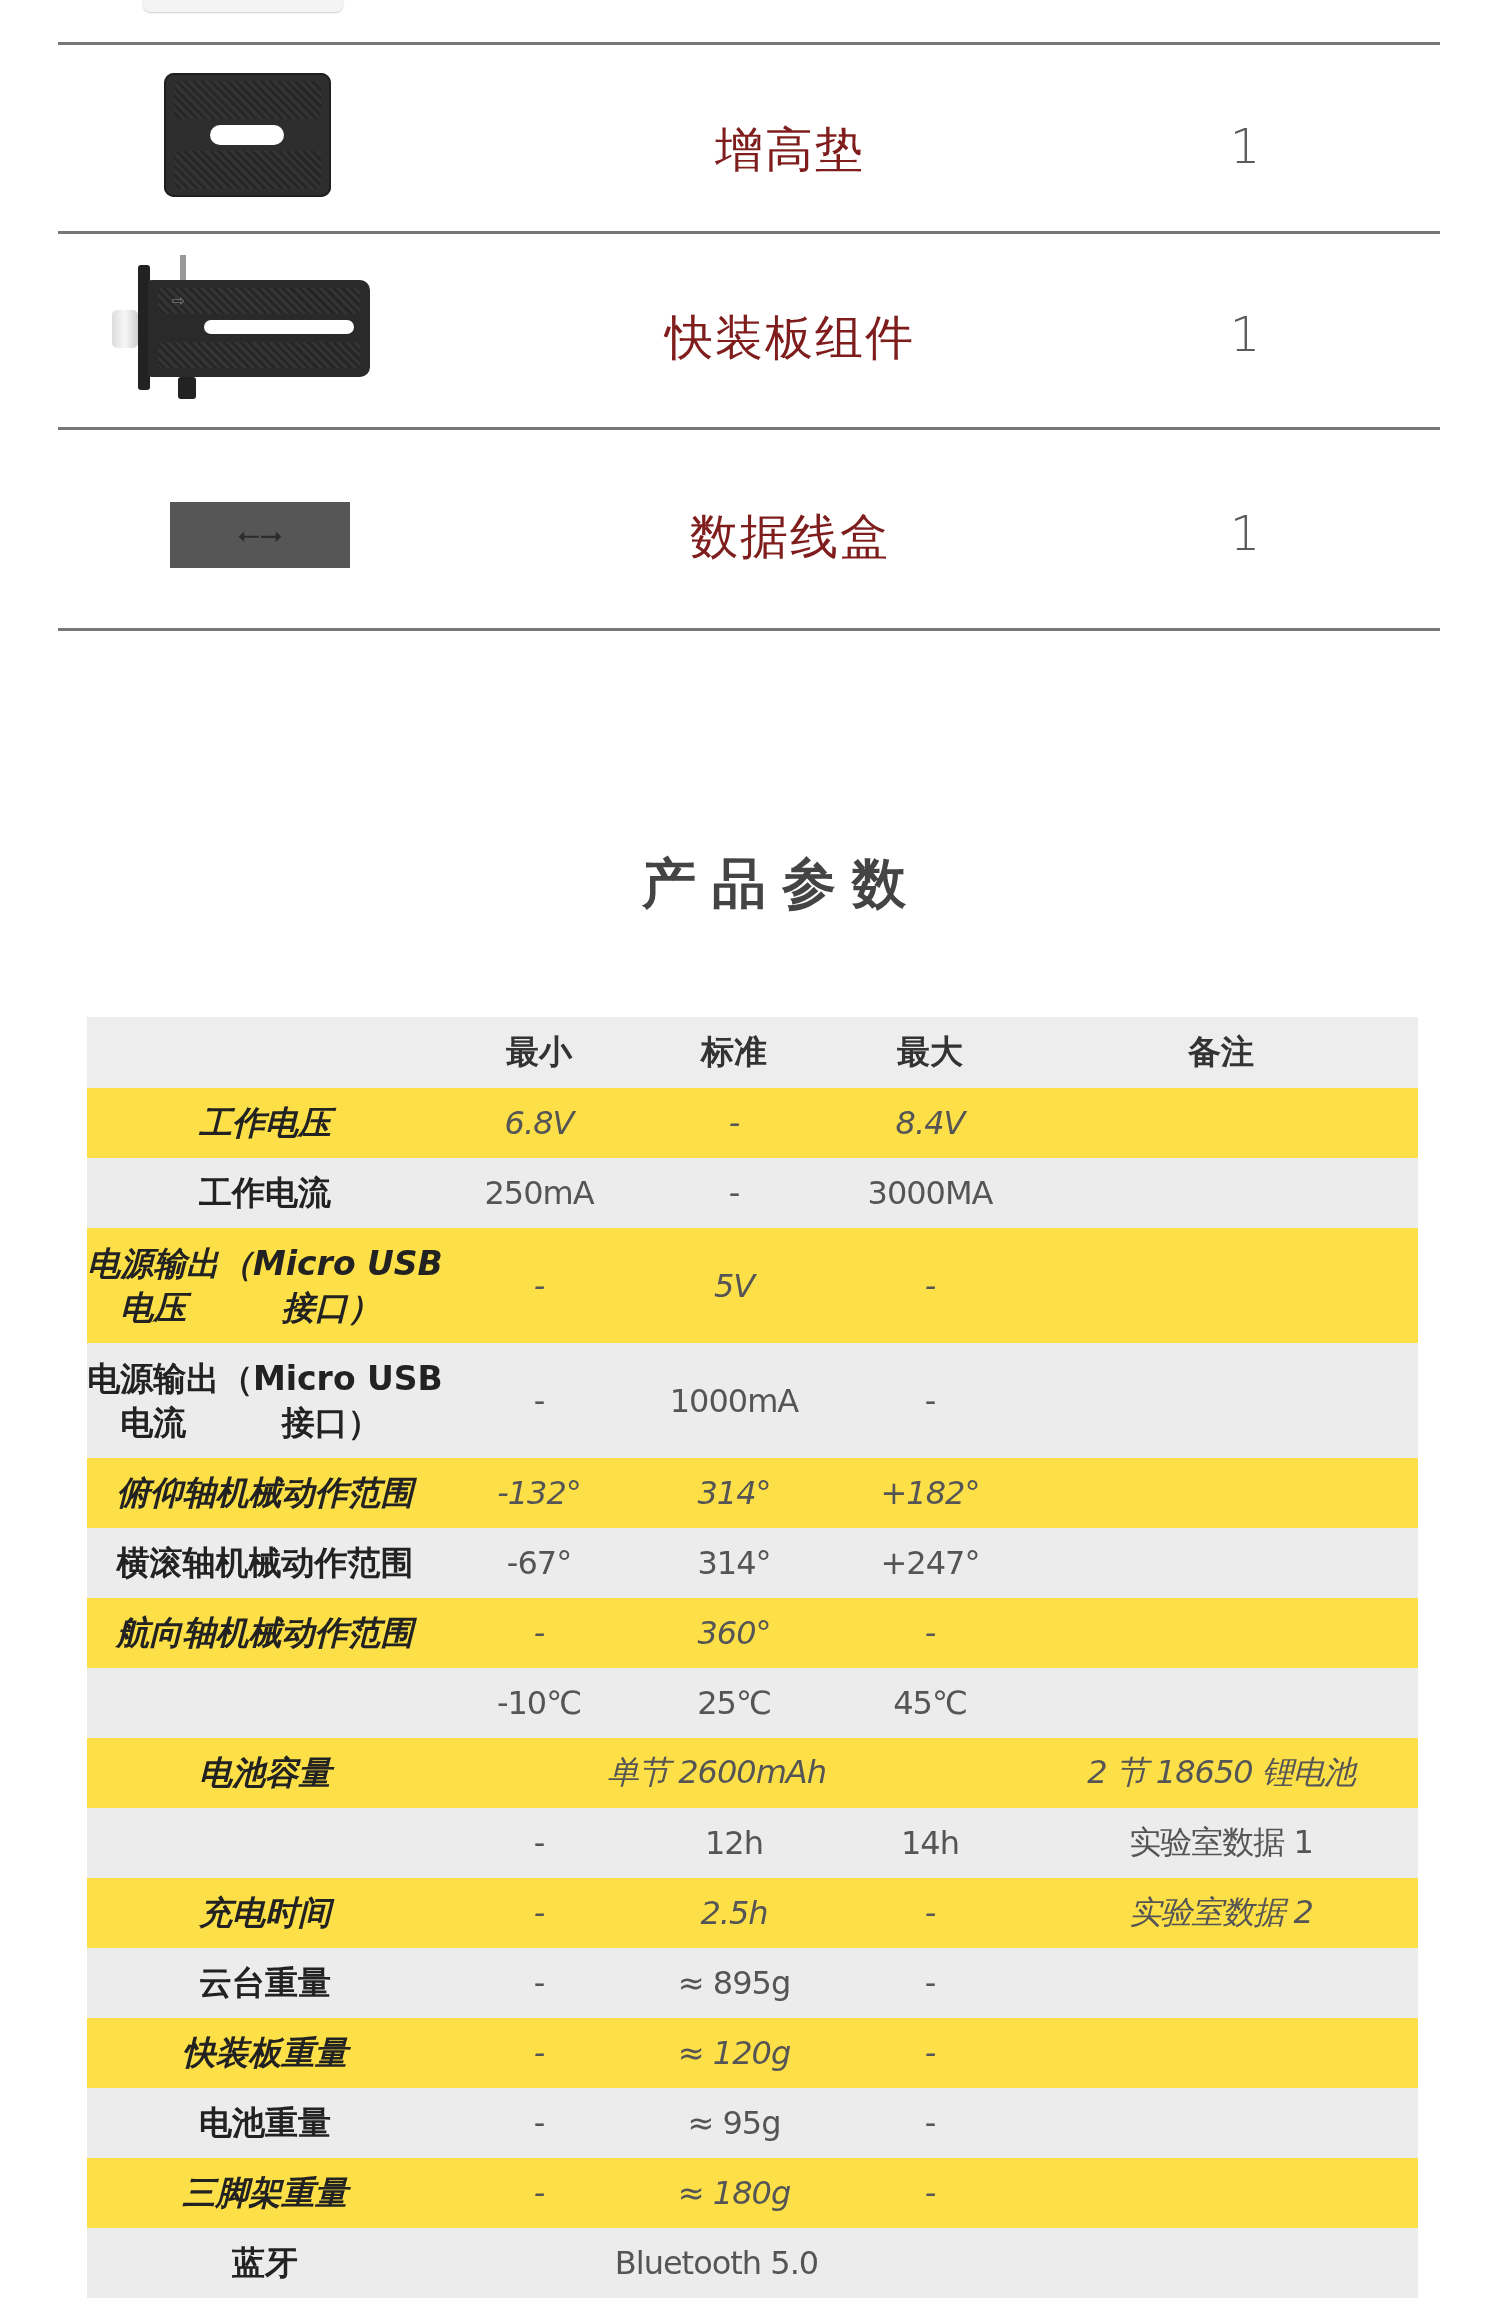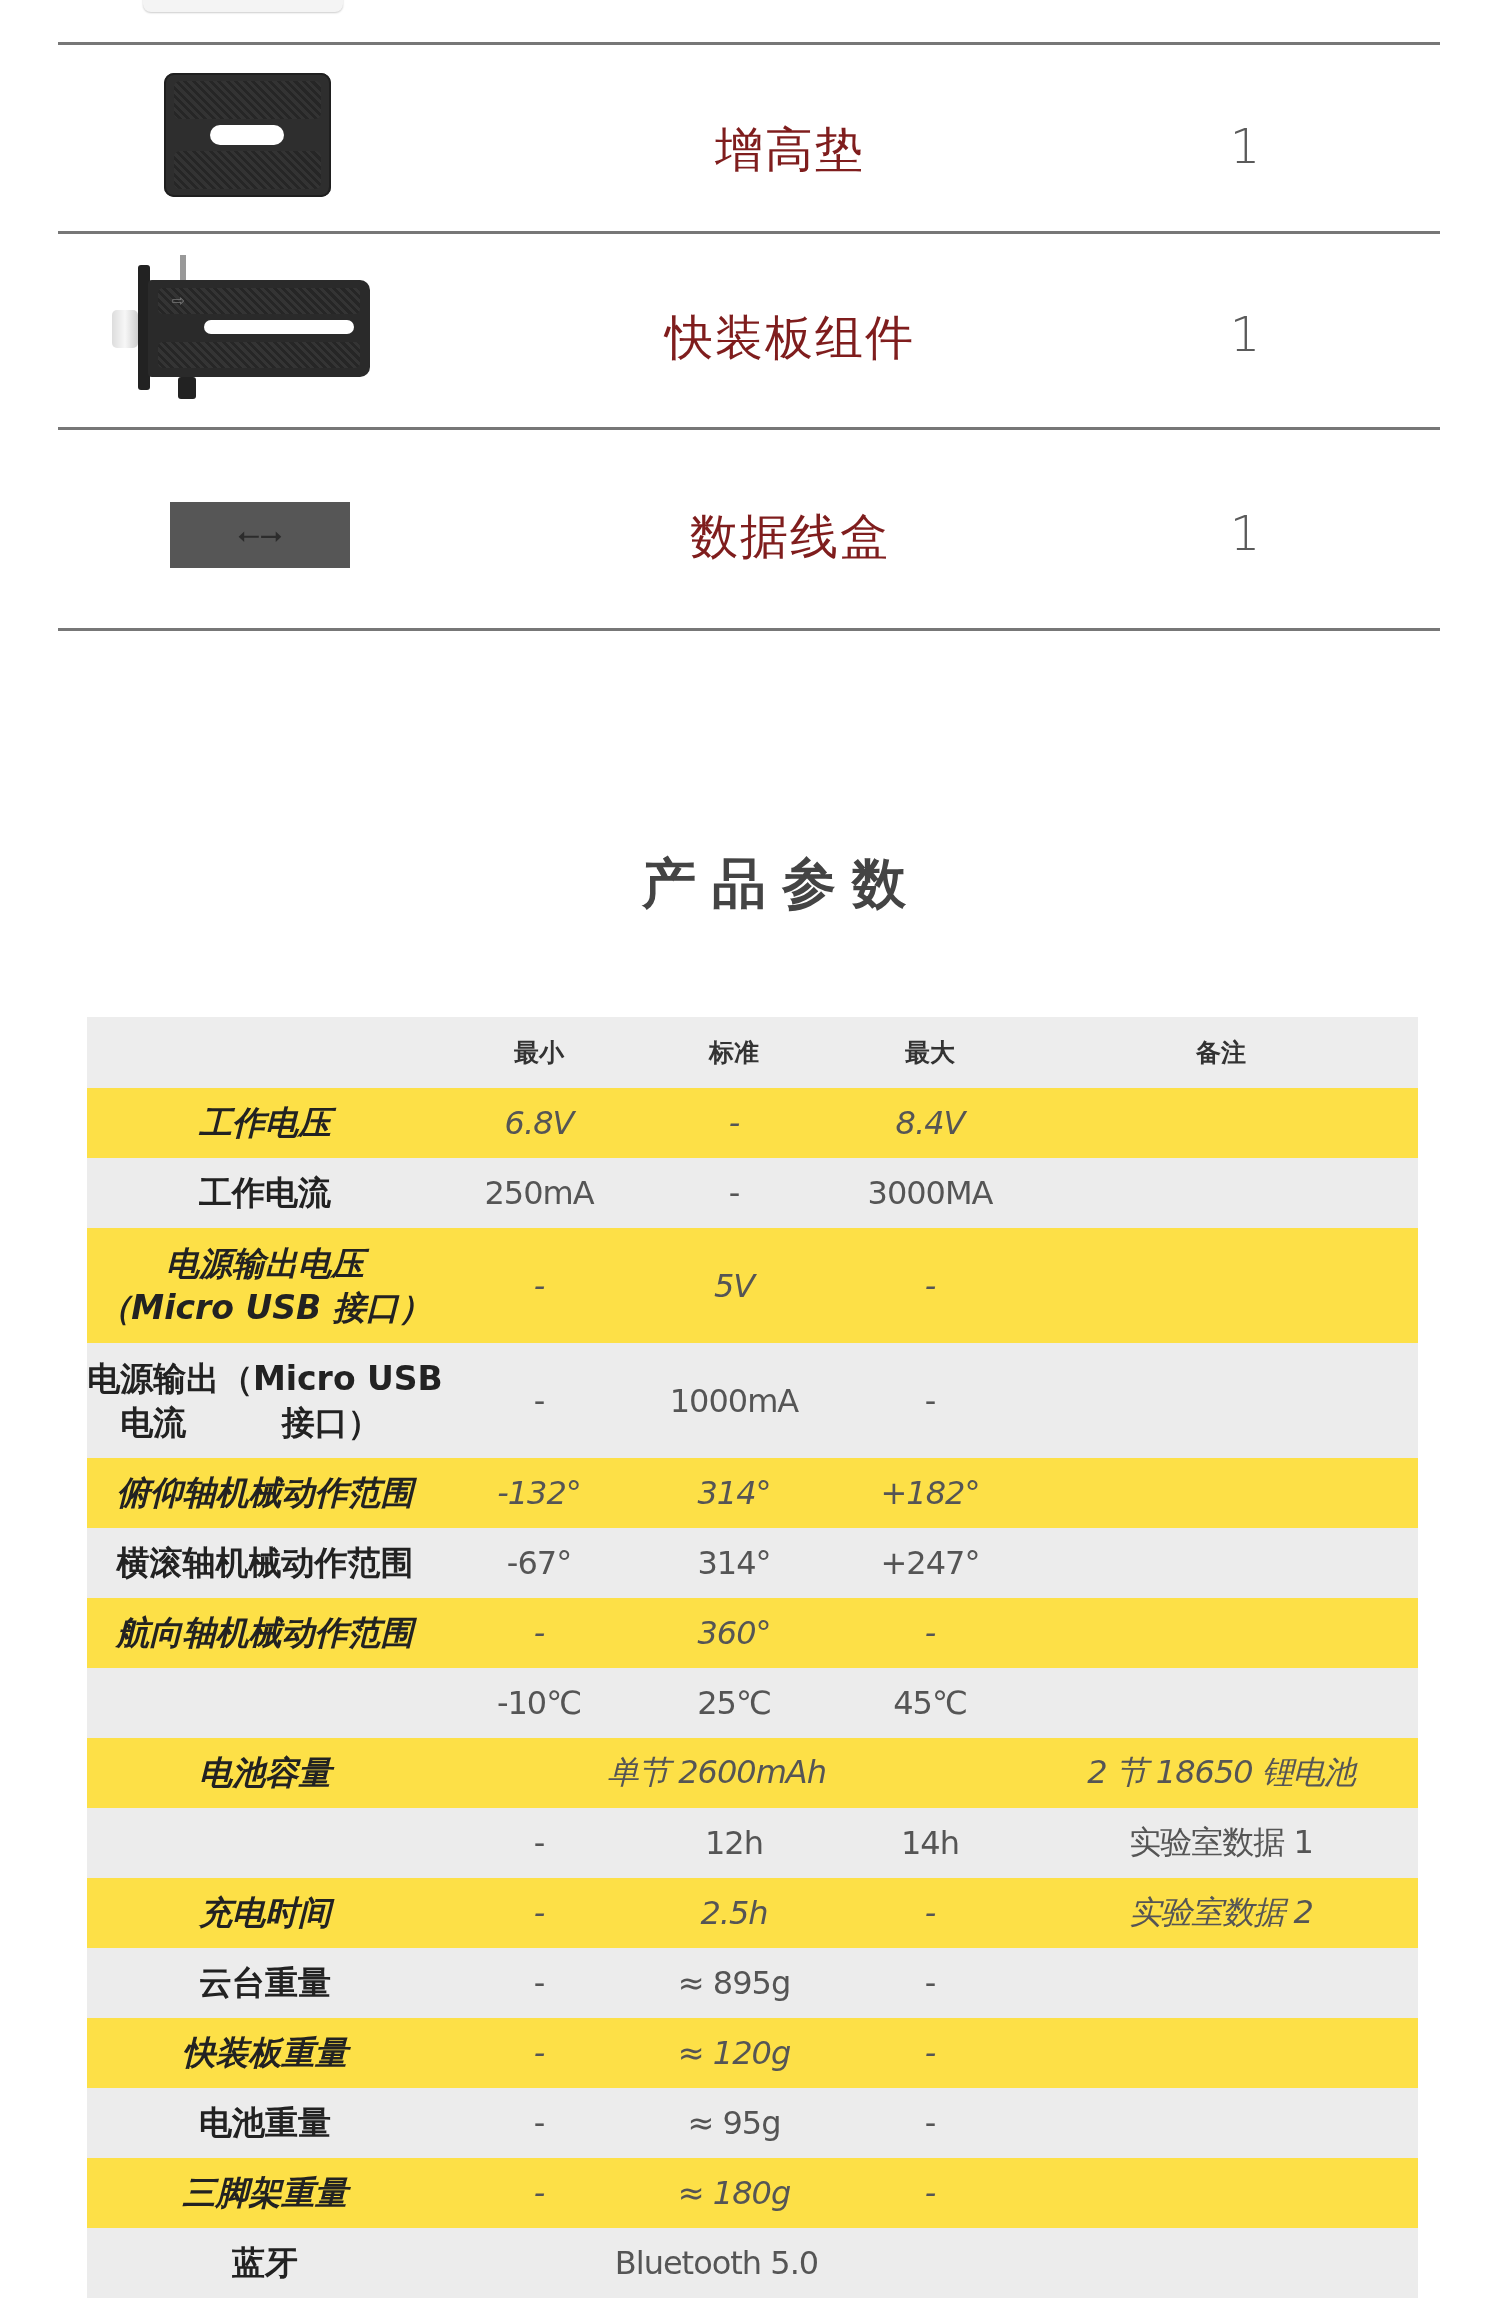--- a/index.html
+++ b/index.html
@@ -60,21 +60,21 @@
   .cell { position: absolute; top: 0; bottom: 0; display: flex; align-items: center;
           justify-content: center; text-align: center; font-size: 32px; color: #555;
           letter-spacing: -1px; }
   .c-label { left: 0; width: 356px; color: #222; font-weight: bold; letter-spacing: 0;
              line-height: 44px; font-size: 33px; }
   .c-min { left: 372px; width: 160px; }
   .c-std { left: 567px; width: 160px; }
   .c-max { left: 763px; width: 160px; }
   .c-note { left: 934px; width: 400px; }
   .c-span { left: 452px; width: 355px; }
-  .header .cell { color: #333; font-weight: bold; font-size: 25px; letter-spacing: 0; }
+  .header .cell { color: #333; font-weight: bold; font-size: 33px; letter-spacing: 0; }
 </style>
 </head>
 <body>
 
 <div class="top-thumb"></div>
 <div class="sep" style="top:42px"></div>
 
 <div>
   <div class="pad">
     <div class="grip" style="top:8px"></div>
@@ -133,21 +133,21 @@
 
   <div class="row single light">
     <div class="cell c-label">工作电流</div>
     <div class="cell c-min">250mA</div>
     <div class="cell c-std">-</div>
     <div class="cell c-max">3000MA</div>
     <div class="cell c-note"></div>
   </div>
 
   <div class="row double dark">
-    <div class="cell c-label" style="flex-direction:column">
+    <div class="cell c-label" style="flex-direction:row">
       <span>电源输出电压</span>
       <span>（Micro USB 接口）</span>
     </div>
     <div class="cell c-min">-</div>
     <div class="cell c-std">5V</div>
     <div class="cell c-max">-</div>
     <div class="cell c-note"></div>
   </div>
 
   <div class="row double light">

